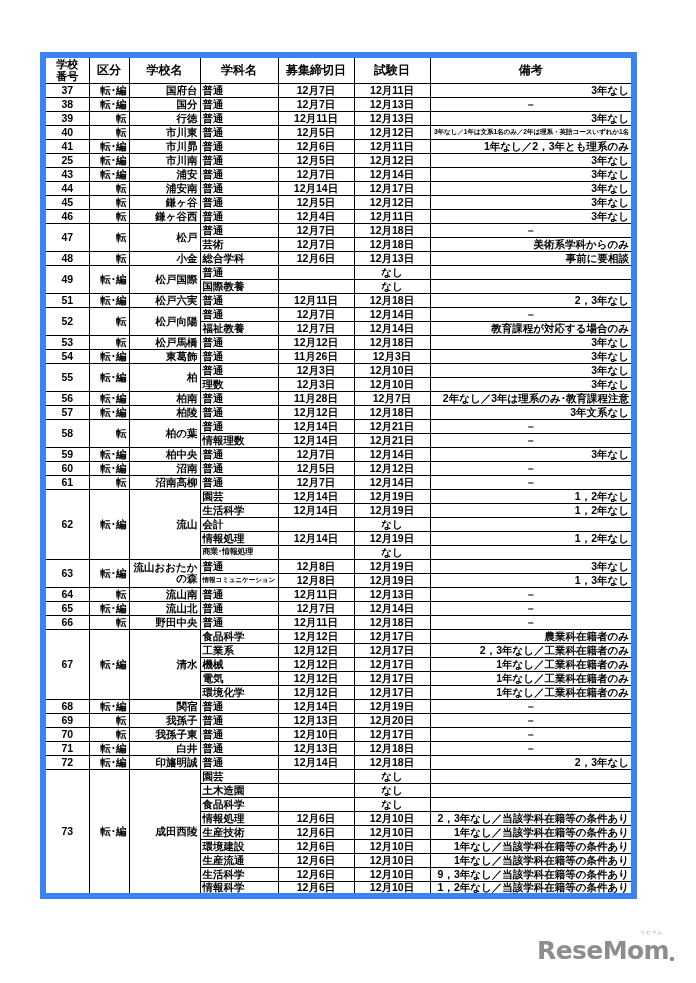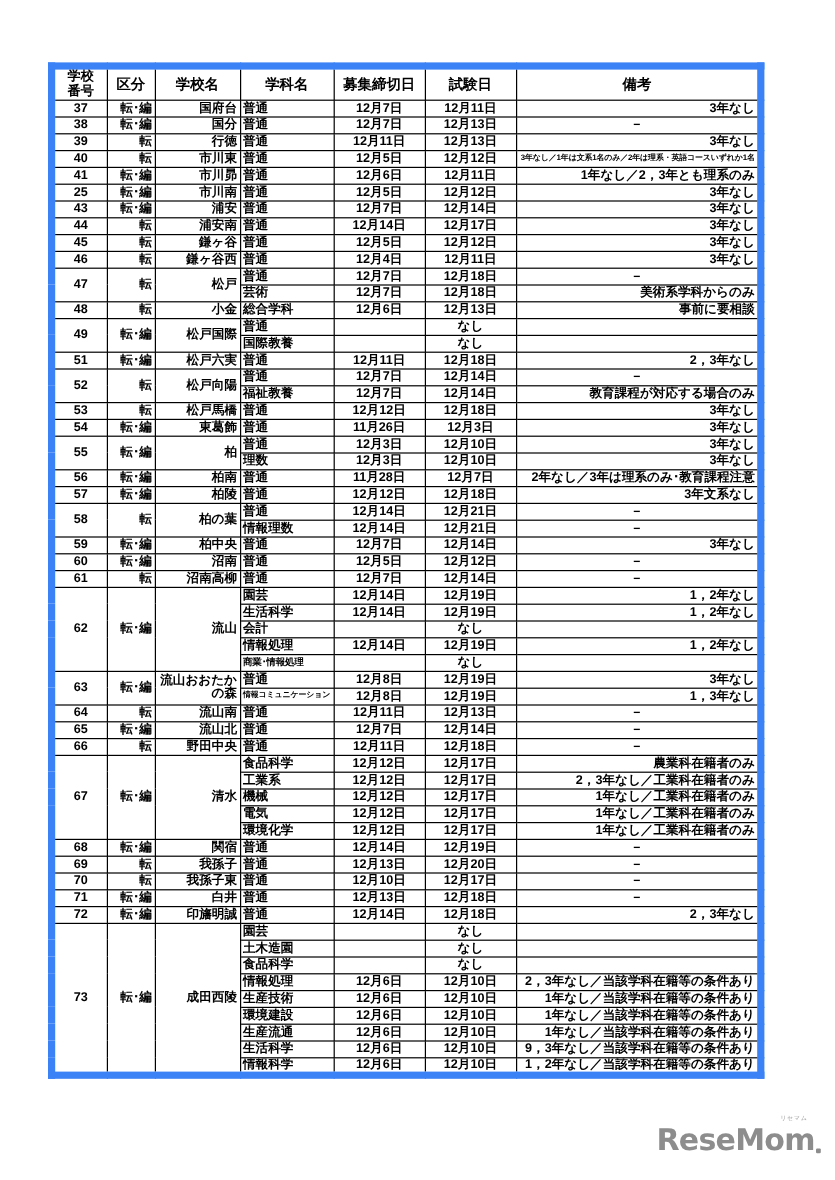--- a/index.html
+++ b/index.html
@@ -87,21 +87,21 @@
   td.dash    { text-align: center; letter-spacing: 0; }
 
   td.tiny    { font-size: 6.6px; letter-spacing: -0.1px; }
   td.small   { font-size: 8px; letter-spacing: -0.2px; }
   td.school.wrap { white-space: normal; line-height: 1.08; font-size: 10.5px; }
   td.thick-bottom { border-bottom: 2px solid #000000; }
 
   
   #logo {
     position: absolute;
-    right: 12px;
+    right: 22px;
     bottom: 20px;
     display: flex;
     align-items: flex-end;
     gap: 1px;
     user-select: none;
   }
   #logo .word {
     font-family: "DejaVu Sans", sans-serif;
     font-weight: bold;
     font-size: 25px;

